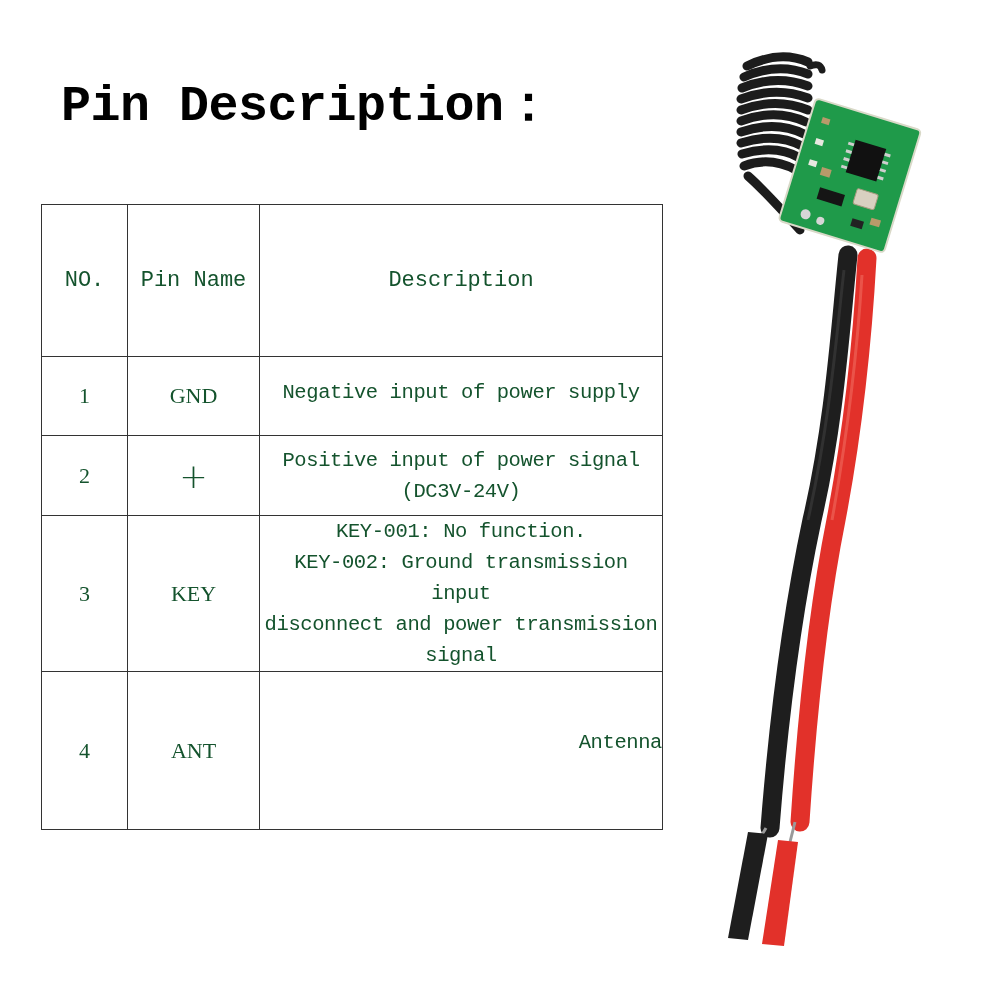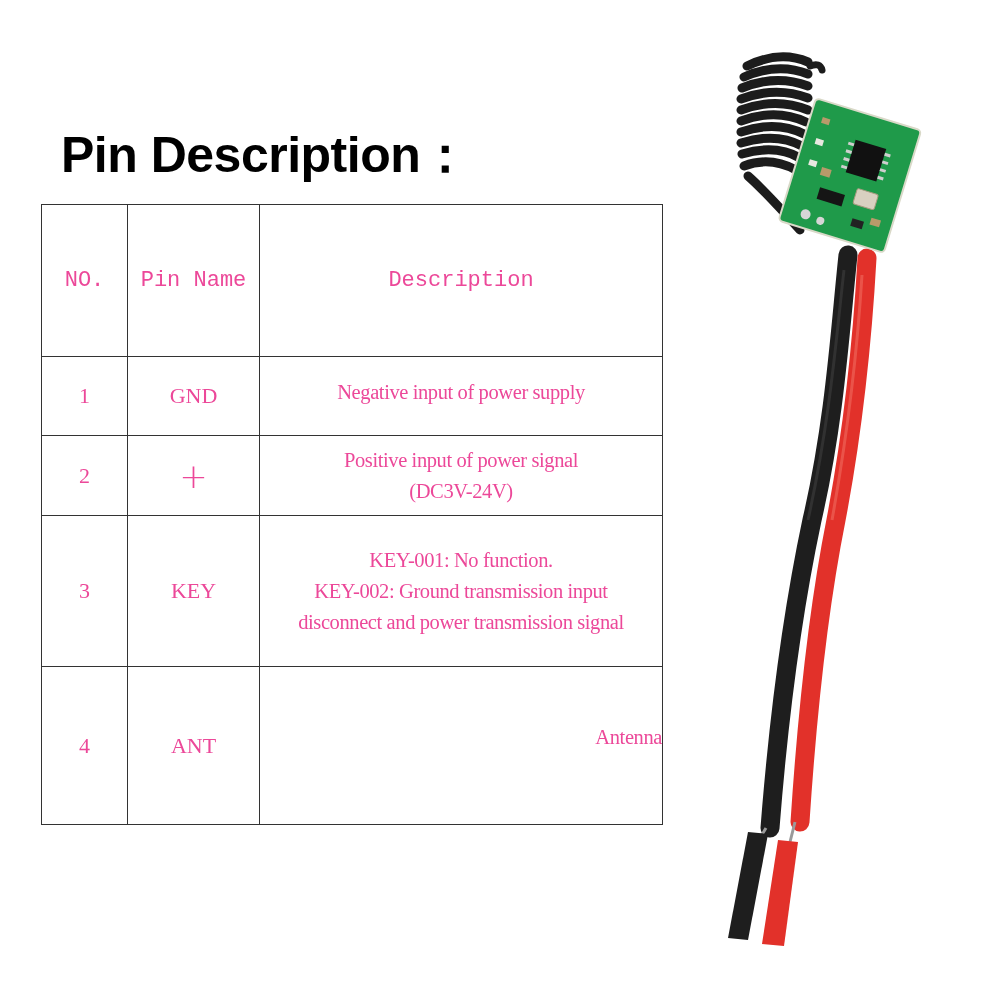--- a/index.html
+++ b/index.html
@@ -3,37 +3,37 @@
 <meta charset="utf-8">
 <style>
   html, body { margin: 0; padding: 0; }
   body {
     width: 1000px; height: 1000px; background: #ffffff;
     position: relative; overflow: hidden;
     font-family: "Liberation Sans", sans-serif;
   }
   .title {
     position: absolute; left: 61px; top: 82px;
-    font-family: Liberation Sans, sans-serif;
+    font-family: Liberation Mono, monospace;
     font-weight: bold; font-size: 50px; color: #000;
-    letter-spacing: -0.5px; line-height: 1; white-space: nowrap; margin-top: 48px;
+    letter-spacing: -0.5px; line-height: 1; white-space: nowrap;
   }
   table.pins {
     position: absolute; left: 41px; top: 204px;
     border-collapse: collapse; table-layout: fixed;
     width: 621px;
   }
   table.pins td {
     border: 1.5px solid #333;
     text-align: center; vertical-align: middle;
-    padding: 0; color: #ec4899;
+    padding: 0; color: #14532d;
   }
   .serif { font-family: "Liberation Serif", serif; font-size: 22px; }
   .serif-hdr { font-family: "Liberation Mono", monospace; font-size: 22px; letter-spacing: 0px; }
-  .sans { font-family: Liberation Serif, serif; font-size: 20.5px; font-weight: normal; color: #222; line-height: 31px; letter-spacing: -0.4px; }
+  .sans { font-family: Liberation Mono, monospace; font-size: 20.5px; font-weight: normal; color: #222; line-height: 31px; letter-spacing: -0.4px; }
   .plus { font-family: "DejaVu Sans", sans-serif; font-size: 34px; font-weight: 300; line-height: 1; }
   .ant-desc { display: block; margin-top: -16px; text-align: right; }
   .product { position: absolute; left: 700px; top: 40px; width: 260px; height: 920px; }
 </style>
 </head>
 <body>
 
 <div class="title">Pin Description：</div>
 
 <table class="pins">

